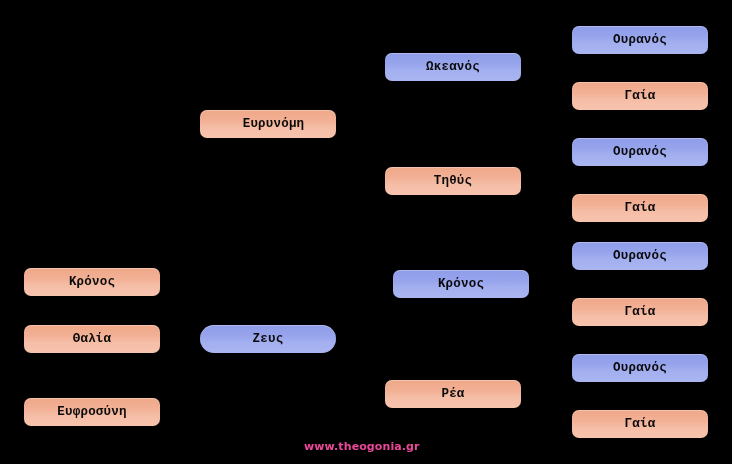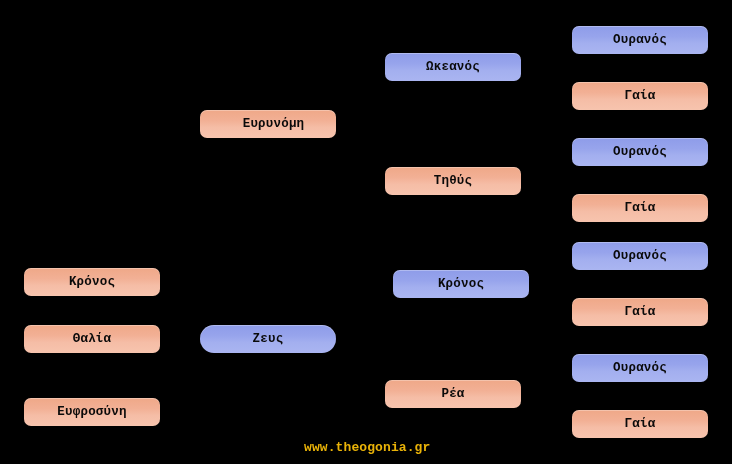--- a/index.html
+++ b/index.html
@@ -48,26 +48,25 @@
     background: linear-gradient(to bottom,
         #efa888 0%,
         #f2b095 38%,
         #f5bda6 62%,
         #f7c4ae 100%);
     box-shadow: 0 1px 1px rgba(0,0,0,0.55),
                 inset 0 1px 0 rgba(255,255,255,0.30);
   }
   .watermark {
     position: absolute;
-    color: #eab308;
-    font-size: 13px;
+    color: #ec4899;
+    font-size: 11px;
     font-weight: bold;
     letter-spacing: 0.1px;
     white-space: nowrap;
-    font-family: Liberation Mono, monospace;
   }
 </style>
 </head>
 <body>
 
 <div id="canvas" style="background: rgb(0, 0, 0);">
     <div class="node salmon" style="left: 572px; top: 410px;">Γαία</div>
     <div class="node blue" style="left: 572px; top: 354px;">Ουρανός</div>
     <div class="node salmon" style="left: 572px; top: 298px;">Γαία</div>
     <div class="node blue" style="left: 572px; top: 242px;">Ουρανός</div>

